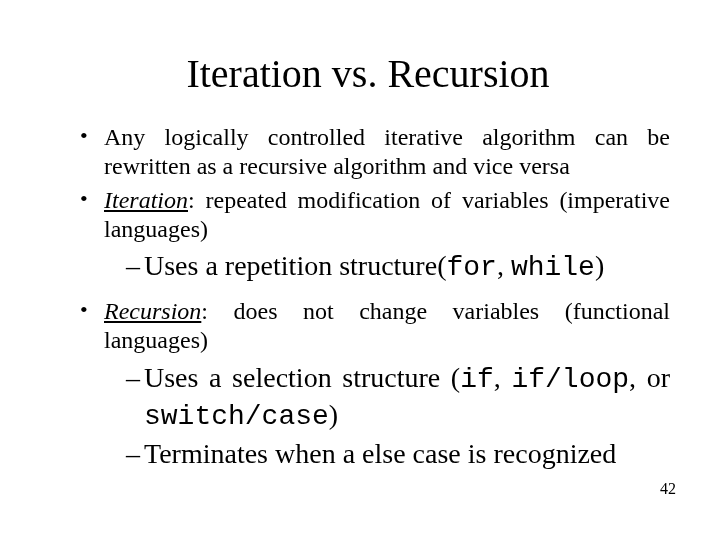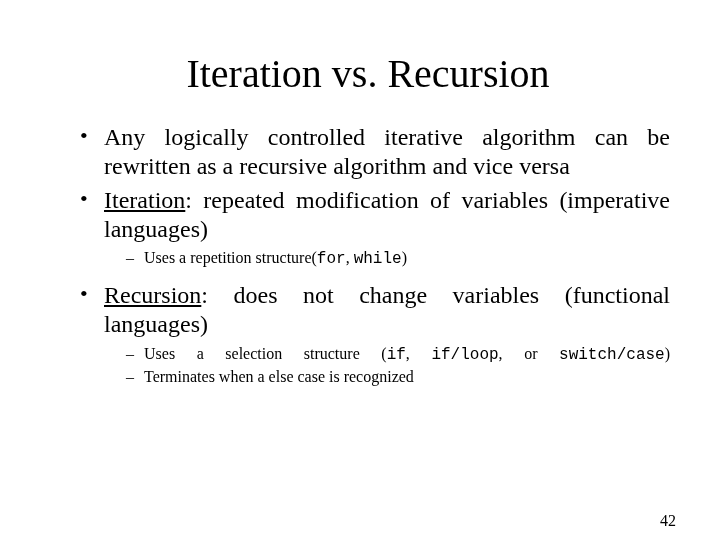--- a/index.html
+++ b/index.html
@@ -45,37 +45,37 @@
     font-size: 22px;
   }
   ul.level2 {
     margin: 4px 0 12px 0;
     padding: 0 0 0 22px;
     list-style: none;
   }
   ul.level2 > li {
     position: relative;
     padding-left: 18px;
-    font-size: 16px;
+    font-size: 28px;
     line-height: 1.25;
     text-align: justify;
     margin-bottom: 2px;
   }
   ul.level2 > li::before {
     content: "–";
     position: absolute;
     left: 0;
     top: 0;
   }
-  .under { text-decoration: underline; }
+  .under { text-decoration: underline; font-style: italic; }
   .code { font-family: "Courier New", Courier, monospace; }
   .pagenum {
     position: absolute;
     right: 32px;
-    bottom: 10px;
+    bottom: 42px;
     font-size: 16px;
     font-family: "Times New Roman", serif;
   }
   .justify-stretch {
     text-align: justify;
     text-align-last: justify;
   }
 </style>
 </head>
 <body>

